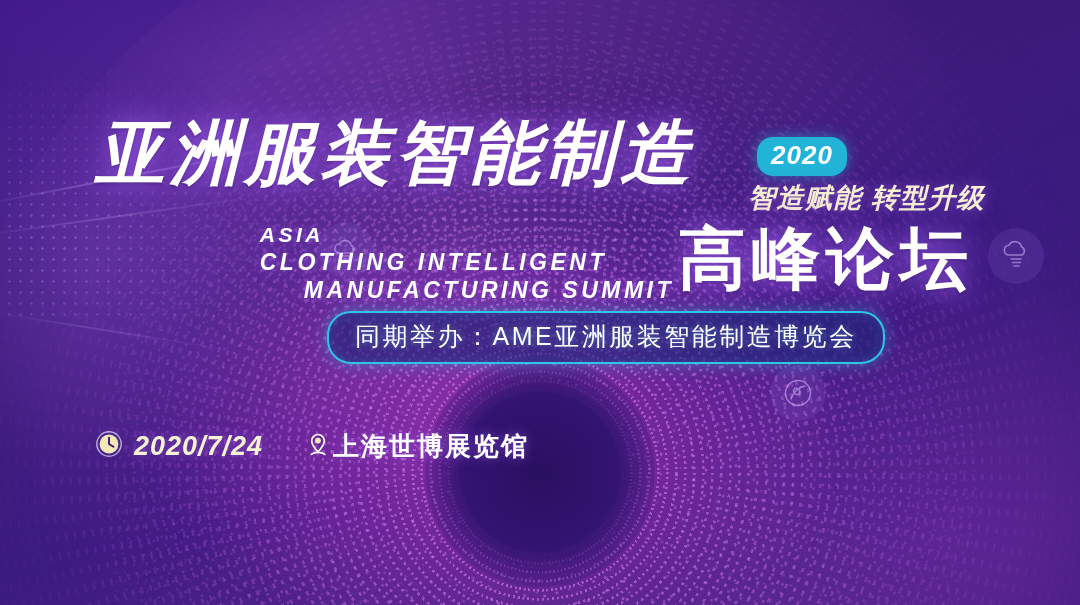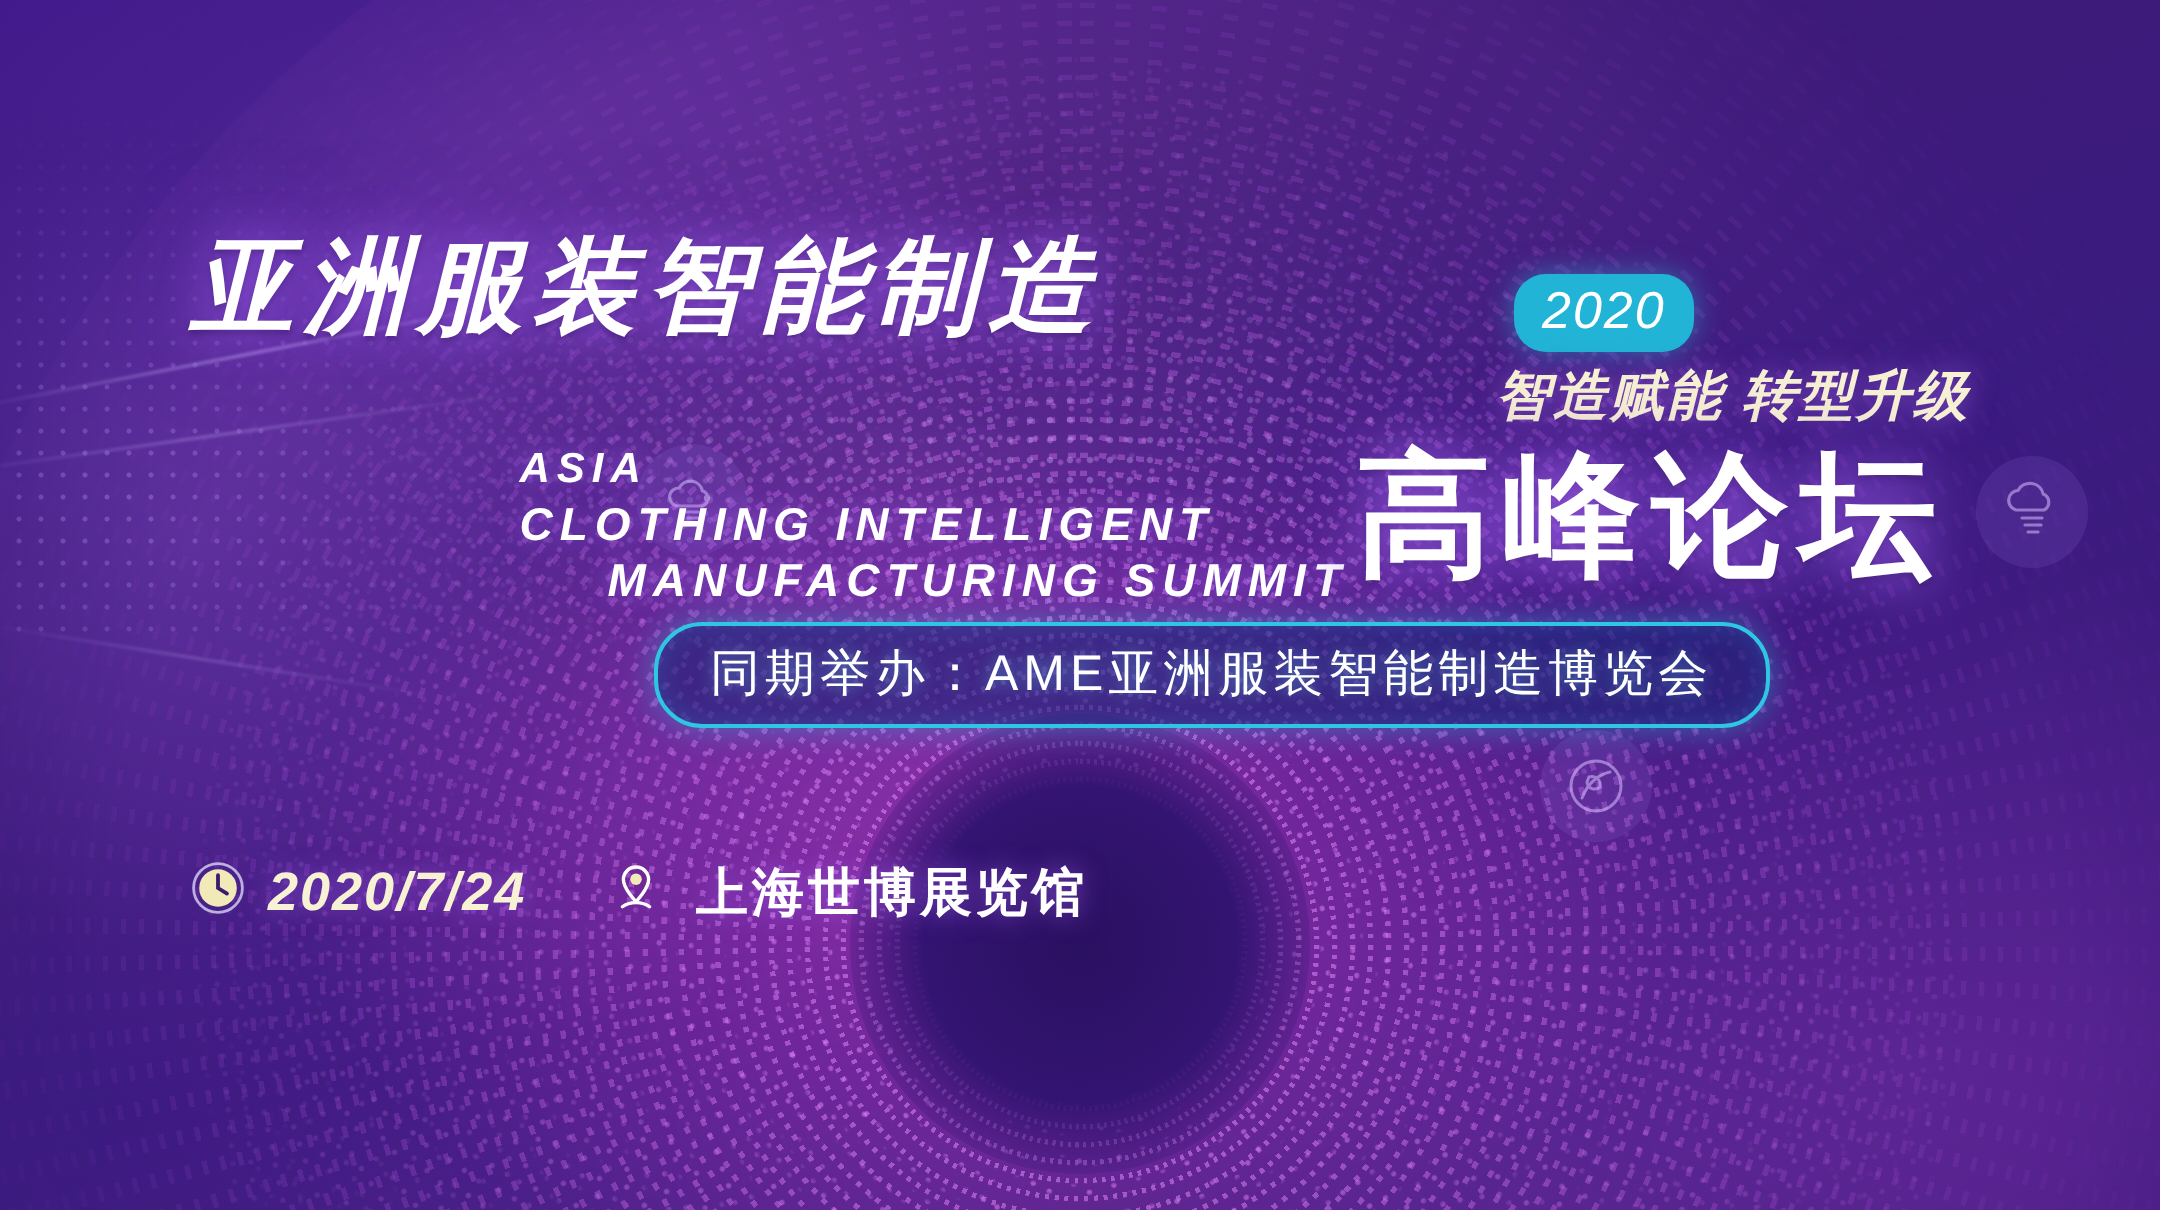--- a/index.html
+++ b/index.html
@@ -105,29 +105,29 @@
     display:flex; align-items:center; justify-content:center;
     pointer-events:none;
   }
   .wm svg{ opacity:.55; }
 
   
   .content{ position:absolute; inset:0; }
 
   .main-title{
     position:absolute; left:95px; top:118px;
-    font-size:52px; line-height:1; font-weight:bold; font-style:italic;
+    font-size:70px; line-height:1; font-weight:bold; font-style:italic;
     color:#ffffff; letter-spacing:5px; white-space:nowrap;
     text-shadow:0 0 22px rgba(150,90,230,0.85), 0 0 44px rgba(120,60,200,0.55), 0 2px 3px rgba(30,10,70,0.5);
   }
 
   .badge-2020{
     position:absolute; left:757px; top:137px;
     background:#21b4d6; color:#ffffff;
-    font-size:26px; font-weight:normal; font-style:italic;
+    font-size:26px; font-weight:bold; font-style:italic;
     padding:2px 14px 4px; border-radius:16px; letter-spacing:1px;
     line-height:1.25;
     box-shadow:0 0 14px rgba(40,190,225,0.5);
   }
   .city{
     position:absolute; left:866px; top:140px;
     font-size:25px; color:#ffffff; letter-spacing:2px; white-space:nowrap;
     text-shadow:0 0 10px rgba(130,80,210,0.7);
   }
   .slogan{
@@ -169,21 +169,21 @@
     position:absolute; left:94px; top:429px;
     display:flex; align-items:center; gap:10px;
   }
   .date-text{
     font-size:27px; font-weight:bold; font-style:italic; color:#f7f2d4;
     letter-spacing:1px;
     text-shadow:0 0 12px rgba(150,90,225,0.7);
   }
   .info-venue{
     position:absolute; left:303px; top:429px;
-    display:flex; align-items:center; gap:15px;
+    display:flex; align-items:center; gap:0;
   }
   .venue-text{
     font-size:26px; font-weight:bold; color:#ffffff; letter-spacing:2px;
     text-shadow:0 0 12px rgba(150,90,225,0.7);
   }
 
   .host{
     position:absolute; left:556px; top:429px;
     padding:7px 2px 8px;
     border-top:1px solid rgba(225,210,255,0.55);

